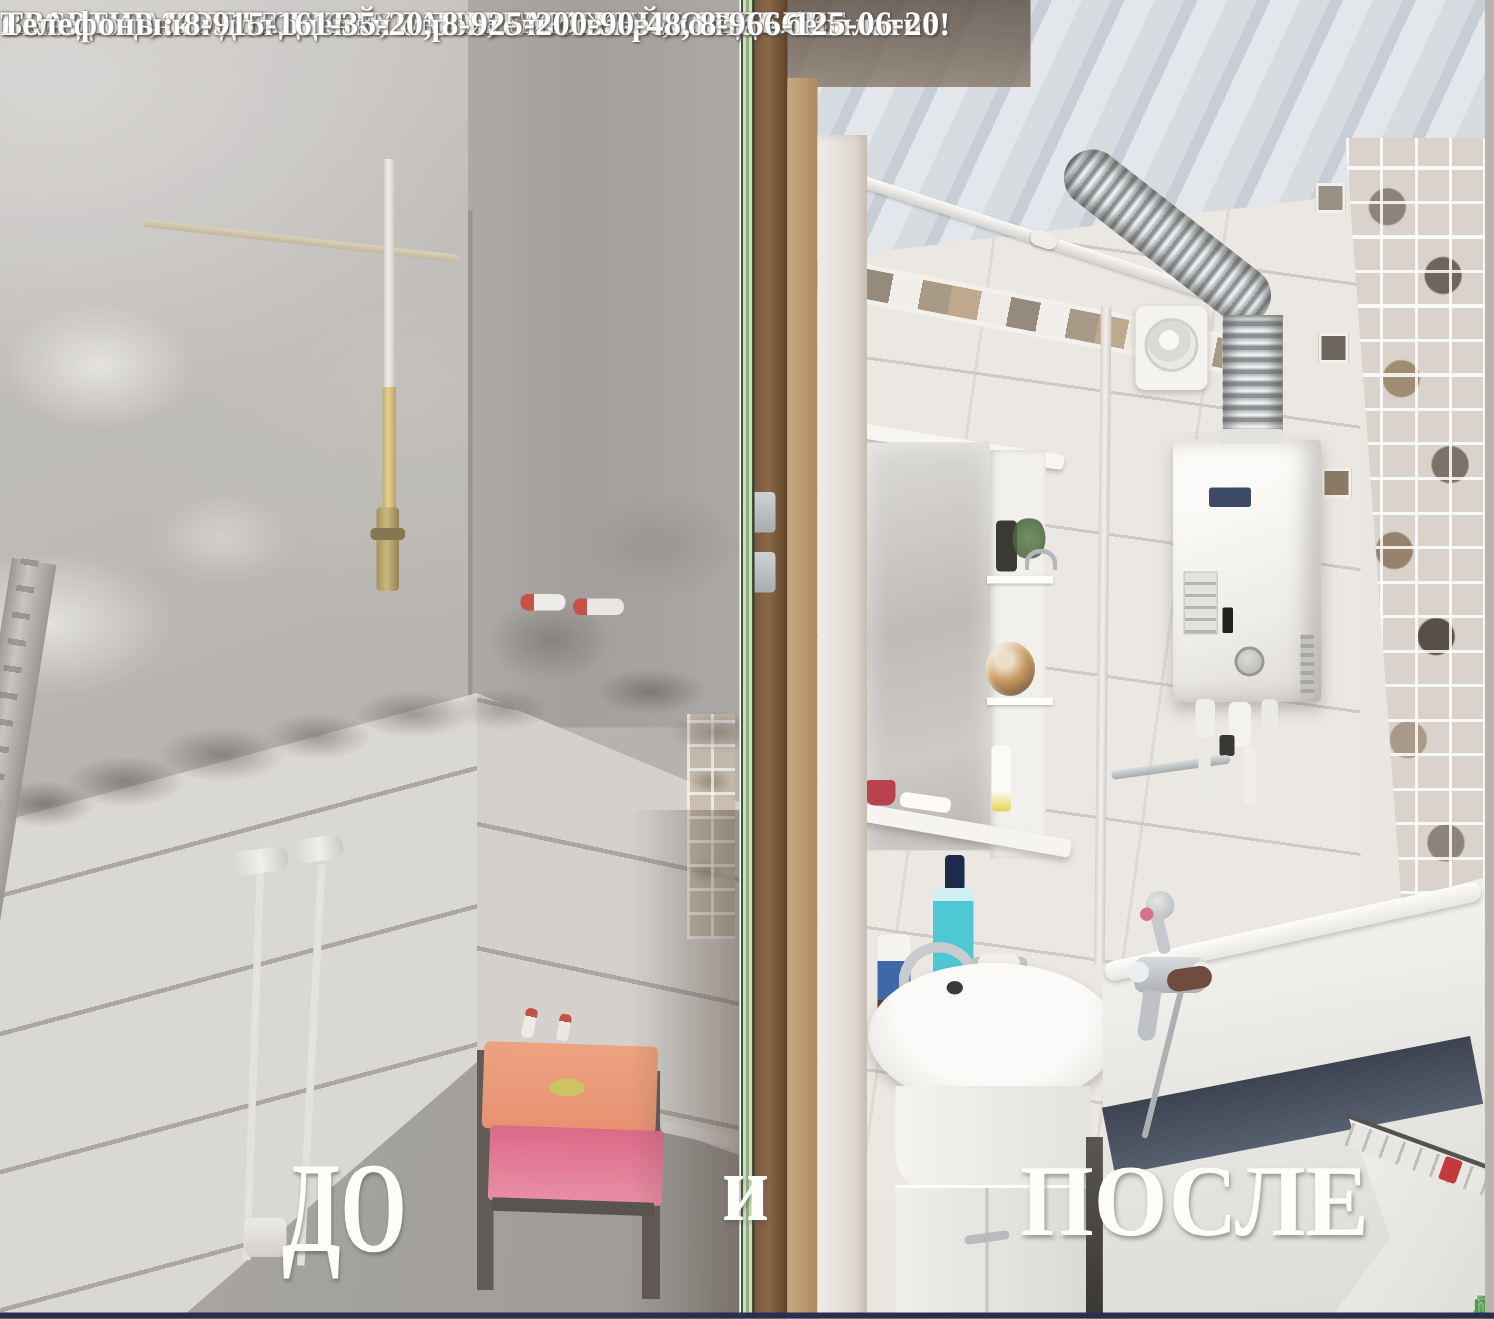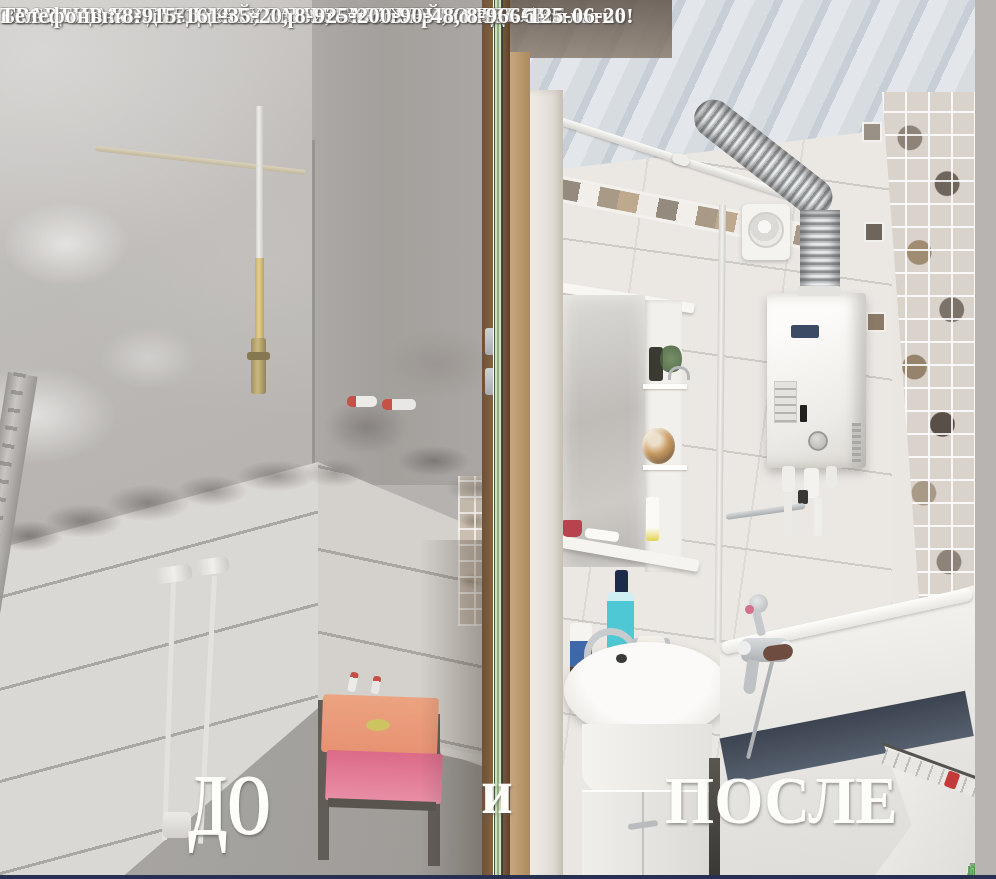--- a/index.html
+++ b/index.html
@@ -30,21 +30,21 @@
           repeating-linear-gradient(345deg,transparent 0 86px,rgba(148,145,141,.75) 86px 89px);}
   .tilesR{background-color:#d1cec9;background-image:
           repeating-linear-gradient(12deg,transparent 0 78px,rgba(145,142,138,.7) 78px 81px);}
 
   
   #divider{left:493px;top:0;width:10px;height:879px;z-index:50;
            background:linear-gradient(90deg,#fdfdfb 0 1px,#42543c 1px 2px,#cfe0bf 2px 4px,
                       #8fae80 4px 6px,#cfe0bf 6px 8px,#42543c 8px 9px,#3a3a38 9px 10px);}
 
   
-  #right{left:482px;top:0;width:493px;height:879px;overflow:hidden;background:#eae7e3;}
+  #right{left:497px;top:0;width:493px;height:879px;overflow:hidden;background:#eae7e3;}
   .tilesBack{background-color:#ebe8e4;background-image:
       repeating-linear-gradient(8deg,transparent 0 92px,rgba(203,199,194,.9) 92px 94px),
       repeating-linear-gradient(98deg,transparent 0 150px,rgba(210,206,201,.55) 150px 152px);}
   .corrV{background-image:repeating-linear-gradient(0deg,#8f9294 0 2px,#eceeef 4px 5px,#b9bcbe 7px 8px);}
   .corrH{background-image:repeating-linear-gradient(90deg,#8f9294 0 2px,#eceeef 4px 5px,#b9bcbe 7px 8px);}
 
   
   .wm{right:8px;bottom:9px;z-index:58;display:flex;align-items:center;
       font-family:"Liberation Sans",sans-serif;font-weight:bold;font-size:17px;letter-spacing:.3px;}
   .wm .city{position:static;color:#8c8c8c;text-shadow:0 0 2px #fff,0 1px 1px #fff;}

